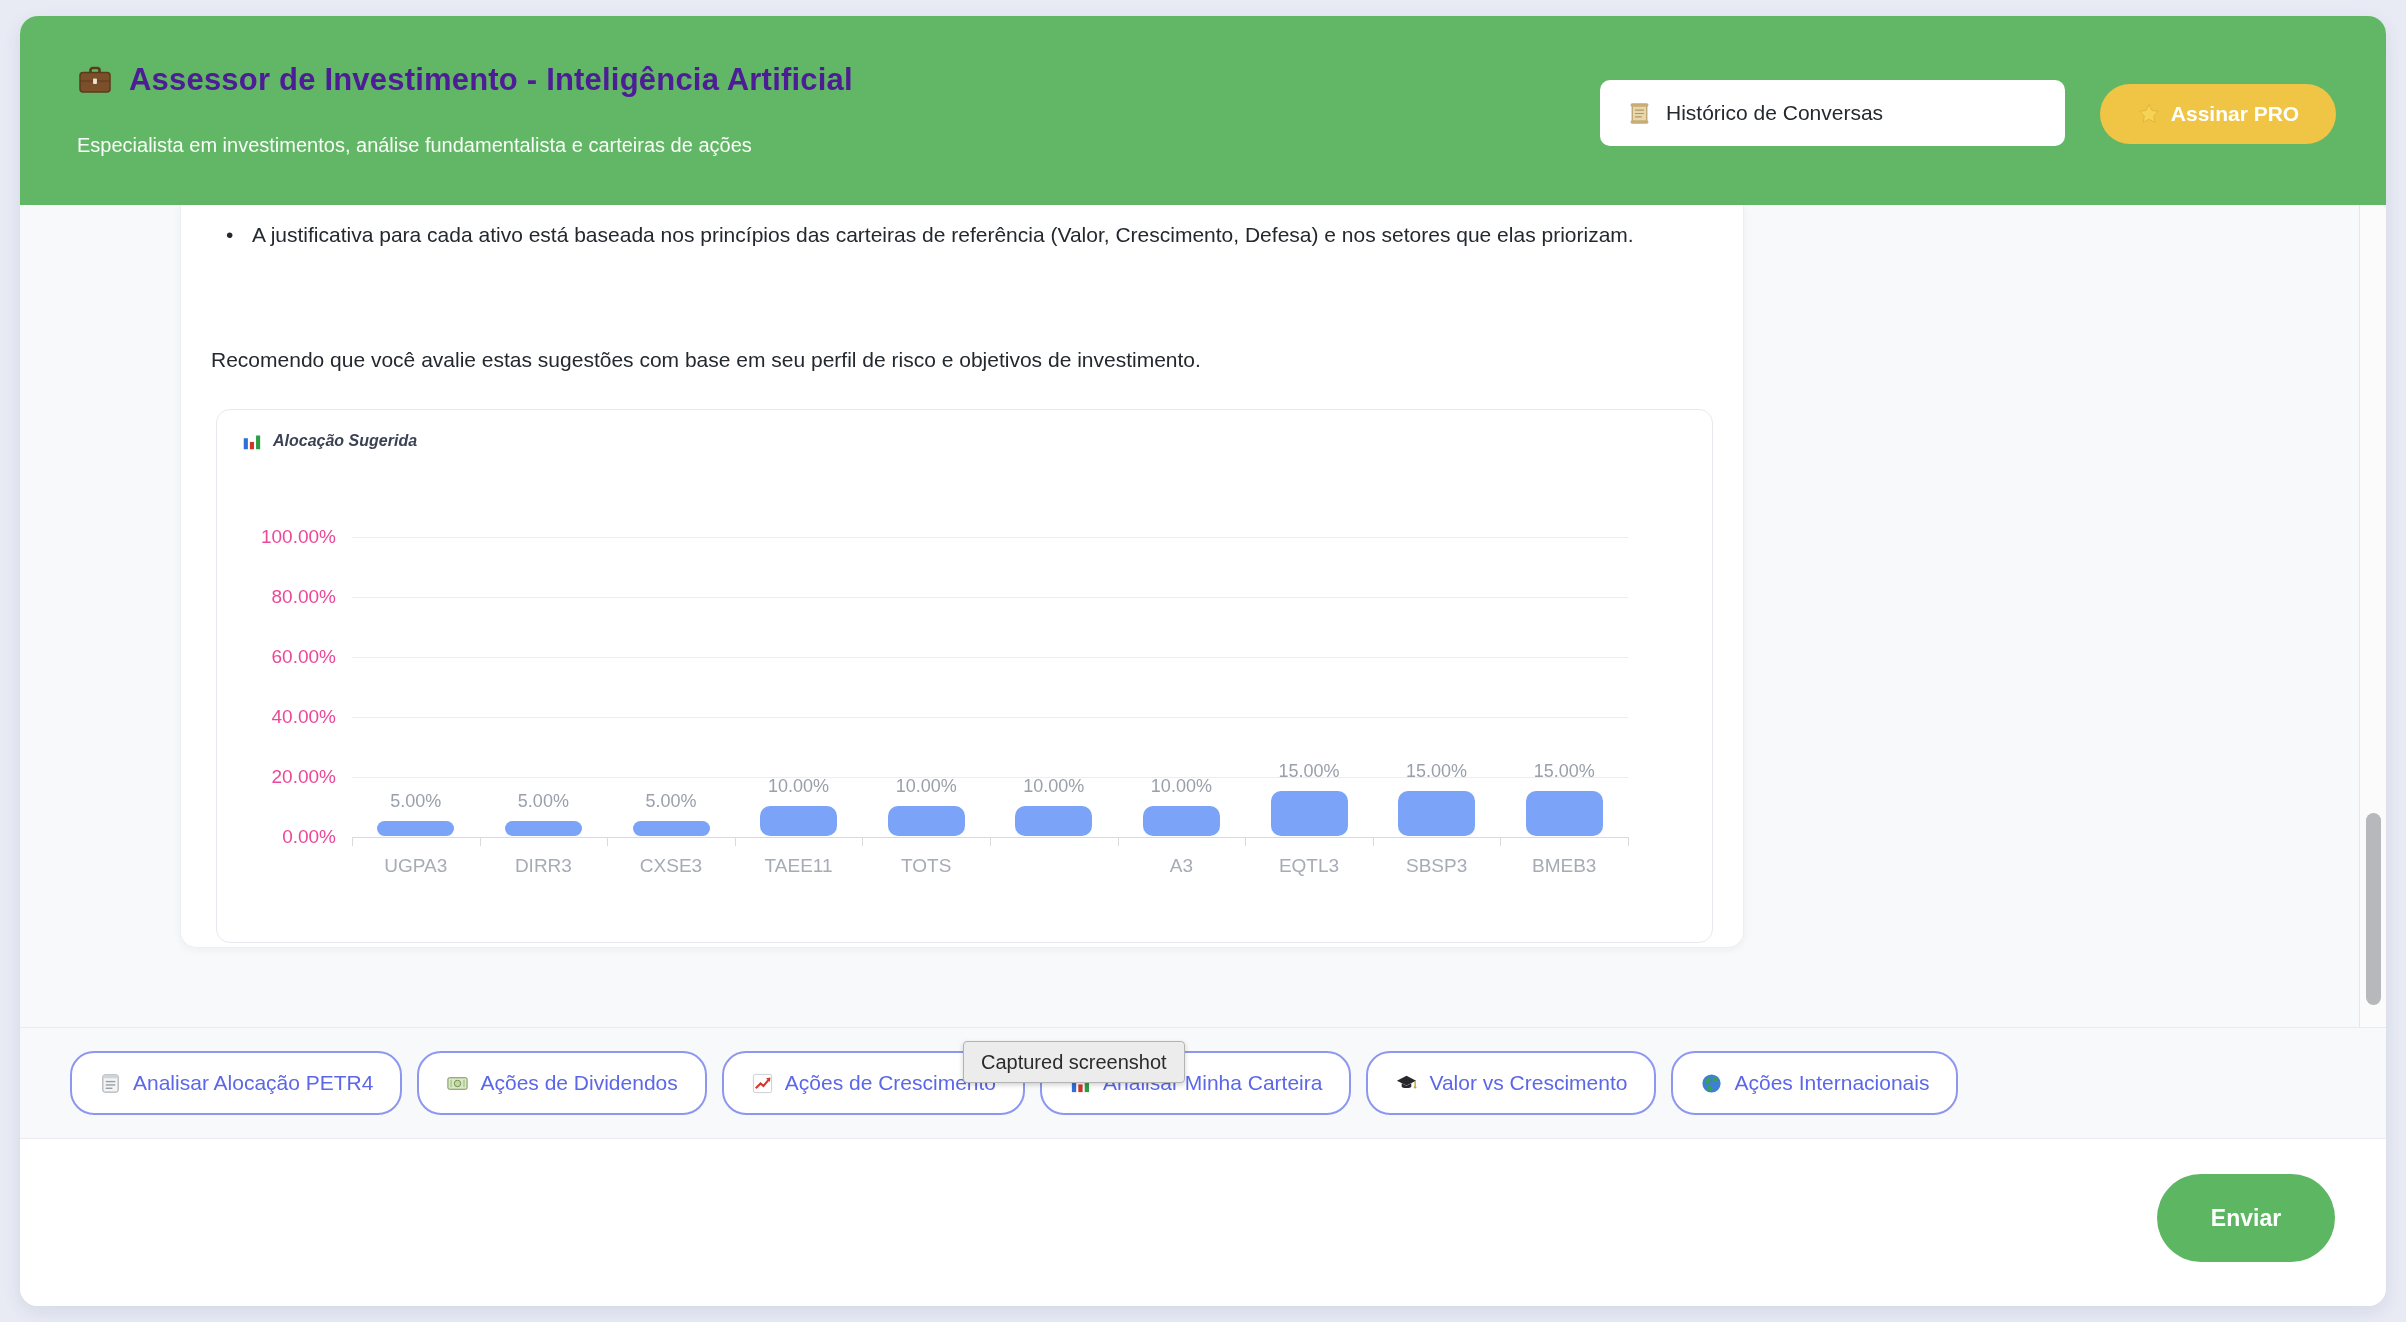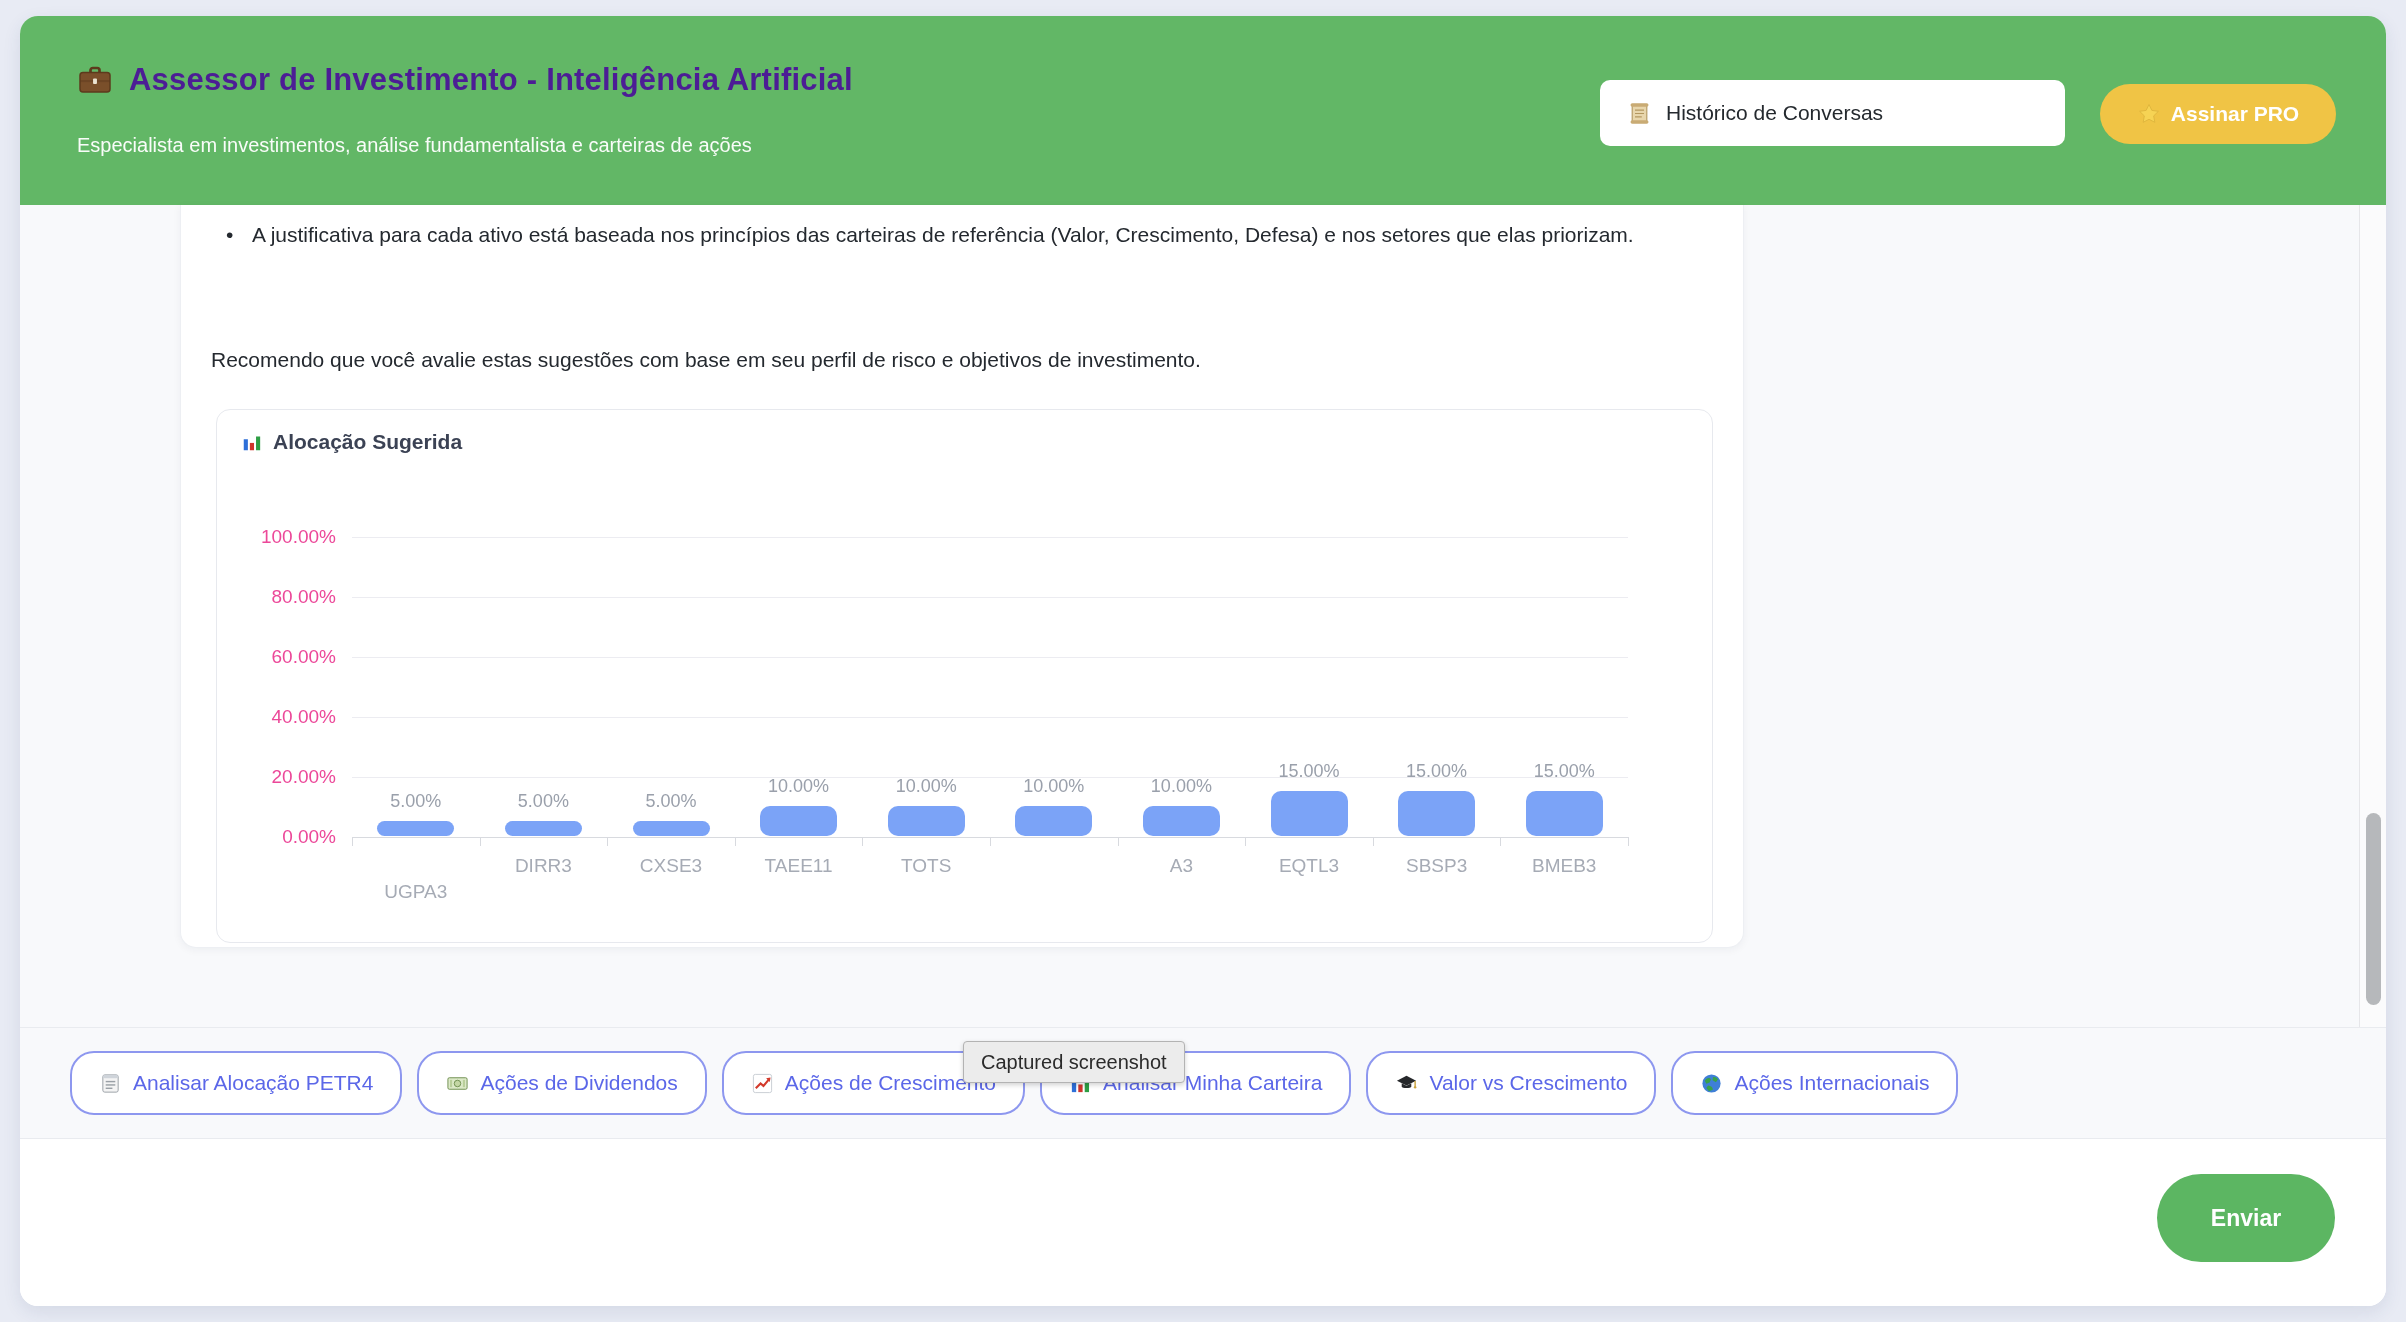--- a/index.html
+++ b/index.html
@@ -27,21 +27,21 @@
          box-shadow:0 2px 8px rgba(25,35,65,.05);}
   .bubble-li{position:absolute;left:45px;top:10px;width:1465px;font-size:21px;line-height:40px;
          color:#24292f;display:flex;}
   .bullet-dot{width:26px;flex:none;}
   .closing{position:absolute;left:30px;top:143px;font-size:21px;color:#24292f;}
 
   
   .chart-card{position:absolute;left:35px;top:204px;width:1495px;height:532px;background:#fff;
          border:1px solid #e7e9ee;border-radius:14px;}
   .chart-title{position:absolute;left:24px;top:20px;display:flex;align-items:center;gap:10px;
-         font-size:21px;font-weight:bold;color:#3b4254;}
+         font-size:16px;font-weight:bold;color:#3b4254;font-style:italic;}
   .plot{position:absolute;left:135px;top:127px;width:1276px;height:300px;}
   .grid-line{position:absolute;left:0;width:100%;height:1px;background:#ececf1;}
   .grid-line.axis{background:#d8dadf;}
   .y-label{position:absolute;right:calc(100% + 16px);width:120px;text-align:right;font-size:19px;
          color:#ec4899;transform:translateY(-50%);}
   .bar{position:absolute;border-radius:10px;}
   .val-label{position:absolute;text-align:center;font-size:18px;color:#9aa0ab;}
   .cat-label{position:absolute;top:318px;text-align:center;font-size:19px;color:#a6abb5;}
   .tick{position:absolute;top:300px;width:1px;height:9px;background:#d8dadf;}
 
@@ -154,21 +154,21 @@
               <div class="tick" style="left: 382.8px;"></div>
               <div class="tick" style="left: 510.4px;"></div>
               <div class="tick" style="left: 638px;"></div>
               <div class="tick" style="left: 765.6px;"></div>
               <div class="tick" style="left: 893.2px;"></div>
               <div class="tick" style="left: 1020.8px;"></div>
               <div class="tick" style="left: 1148.4px;"></div>
               <div class="tick" style="left: 1276px;"></div>
               <div class="bar" style="left: 25.3px; bottom: 1px; width: 77px; height: 15px; background: rgb(123, 163, 247);"></div>
               <div class="val-label" style="left: 0px; width: 127.6px; bottom: 25px;">5.00%</div>
-              <div class="cat-label" style="left: 0px; width: 127.6px; margin-top: 26px;">UGPA3</div>
+              <div class="cat-label" style="left: 0px; width: 127.6px;">UGPA3</div>
               <div class="bar" style="left: 152.9px; bottom: 1px; width: 77px; height: 15px; background: rgb(123, 163, 247);"></div>
               <div class="val-label" style="left: 127.6px; width: 127.6px; bottom: 25px;">5.00%</div>
               <div class="cat-label" style="left: 127.6px; width: 127.6px;">DIRR3</div>
               <div class="bar" style="left: 280.5px; bottom: 1px; width: 77px; height: 15px; background: rgb(123, 163, 247);"></div>
               <div class="val-label" style="left: 255.2px; width: 127.6px; bottom: 25px;">5.00%</div>
               <div class="cat-label" style="left: 255.2px; width: 127.6px;">CXSE3</div>
               <div class="bar" style="left: 408.1px; bottom: 1px; width: 77px; height: 30px; background: rgb(123, 163, 247);"></div>
               <div class="val-label" style="left: 382.8px; width: 127.6px; bottom: 40px;">10.00%</div>
               <div class="cat-label" style="left: 382.8px; width: 127.6px;">TAEE11</div>
               <div class="bar" style="left: 535.7px; bottom: 1px; width: 77px; height: 30px; background: rgb(123, 163, 247);"></div>

